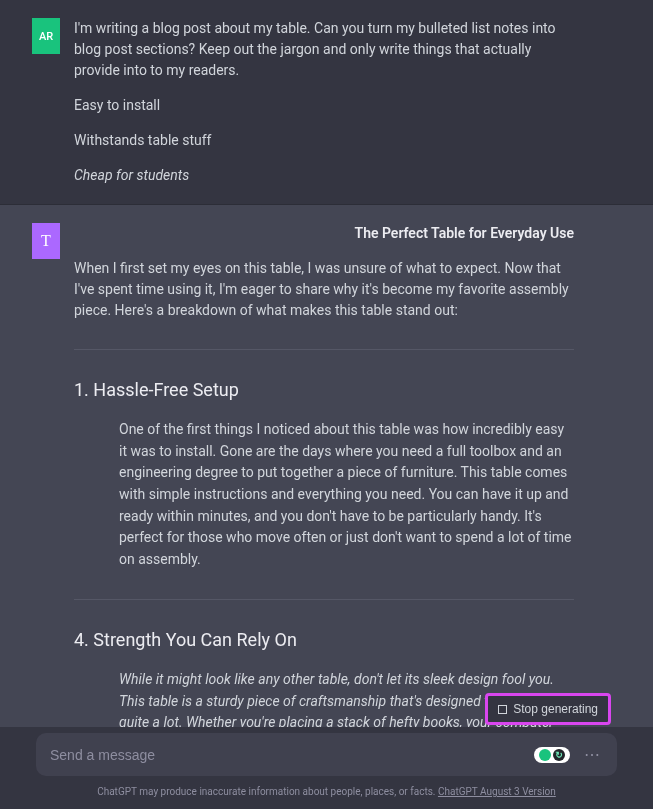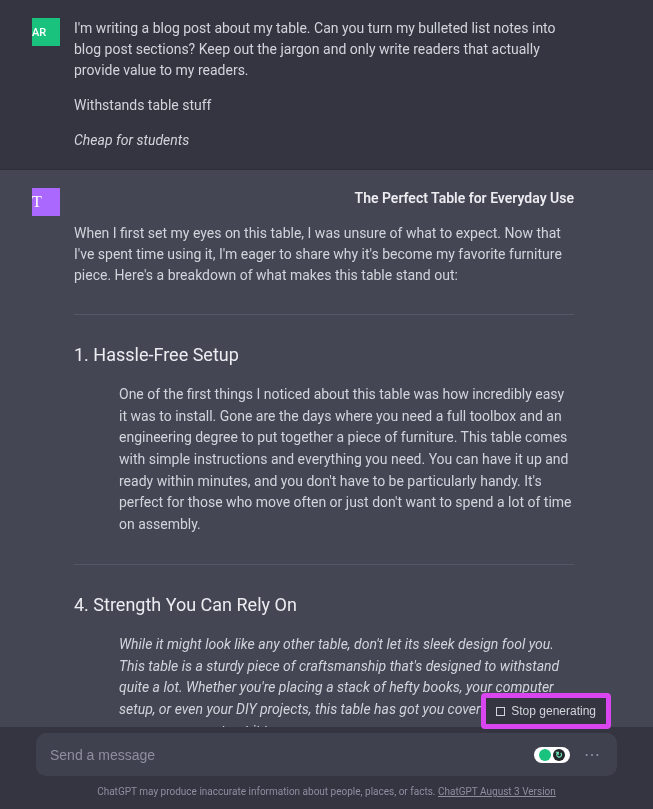--- a/index.html
+++ b/index.html
@@ -24,25 +24,25 @@
       border-bottom: 1px solid rgba(0,0,0,0.15);
     }
     .message-assistant {
       background: #444654;
       padding: 18px 32px 18px 32px;
       display: flex;
       gap: 14px;
     }
     .avatar {
       width: 28px;
-      height: 28px;
+      height: 36px;
       flex-shrink: 0;
       display: flex;
       align-items: center;
-      justify-content: flex-start;
+      justify-content: center;
       font-size: 11px;
       font-weight: 500;
     }
     .avatar-user {
       background: #19c37d;
       color: #fff;
     }
     .avatar-assistant {
       background: #ab68ff;
       color: #fff;
@@ -95,21 +95,21 @@
       background: #343541;
       padding-top: 6px;
     }
     .stop-btn-wrap {
       position: absolute;
       right: 42px;
       top: -34px;
     }
     .stop-btn {
       background: #343541;
-      border: 5px solid #d946ef;
+      border: 3px solid #d946ef;
       color: #d1d5db;
       font-size: 12px;
       padding: 6px 10px;
       border-radius: 4px;
       display: flex;
       align-items: center;
       gap: 6px;
       cursor: pointer;
     }
     .stop-square {
@@ -191,33 +191,34 @@
   </style>
 </head>
 <body>
 
 <div class="scroll-area">
   <div class="message-user">
     <div class="avatar avatar-user">
       <span>AR</span>
     </div>
     <div class="message-content">
-      <p>I'm writing a blog post about my table. Can you turn my bulleted list notes into blog post sections? Keep out the jargon and only write readers that actually provide value to my readers.</p>
+      <p>I'm writing a blog post about my table. Can you turn my bulleted list notes into blog post sections? Keep out the jargon and only write things that actually provide into to my readers.</p>
+      <p>Easy to install</p>
       <p>Withstands table stuff</p>
       <p>Cheap for students</p>
     </div>
   </div>
 
   <div class="message-assistant">
     <div class="avatar avatar-assistant">
       <span>T</span>
     </div>
     <div class="message-content">
       <p class="assistant-title">The Perfect Table for Everyday Use</p>
-      <p class="assistant-intro">When I first set my eyes on this table, I was unsure of what to expect. Now that I've spent time using it, I'm eager to share why it's become my favorite furniture piece. Here's a breakdown of what makes this table stand out:</p>
+      <p class="assistant-intro">When I first set my eyes on this table, I was unsure of what to expect. Now that I've spent time using it, I'm eager to share why it's become my favorite assembly piece. Here's a breakdown of what makes this table stand out:</p>
 
       <hr class="section-divider">
 
       <h2 class="section-heading">1. Hassle-Free Setup</h2>
       <p class="section-body">One of the first things I noticed about this table was how incredibly easy it was to install. Gone are the days where you need a full toolbox and an engineering degree to put together a piece of furniture. This table comes with simple instructions and everything you need. You can have it up and ready within minutes, and you don't have to be particularly handy. It's perfect for those who move often or just don't want to spend a lot of time on assembly.</p>
 
       <hr class="section-divider">
 
       <h2 class="section-heading">4. Strength You Can Rely On</h2>
       <p class="section-body">

